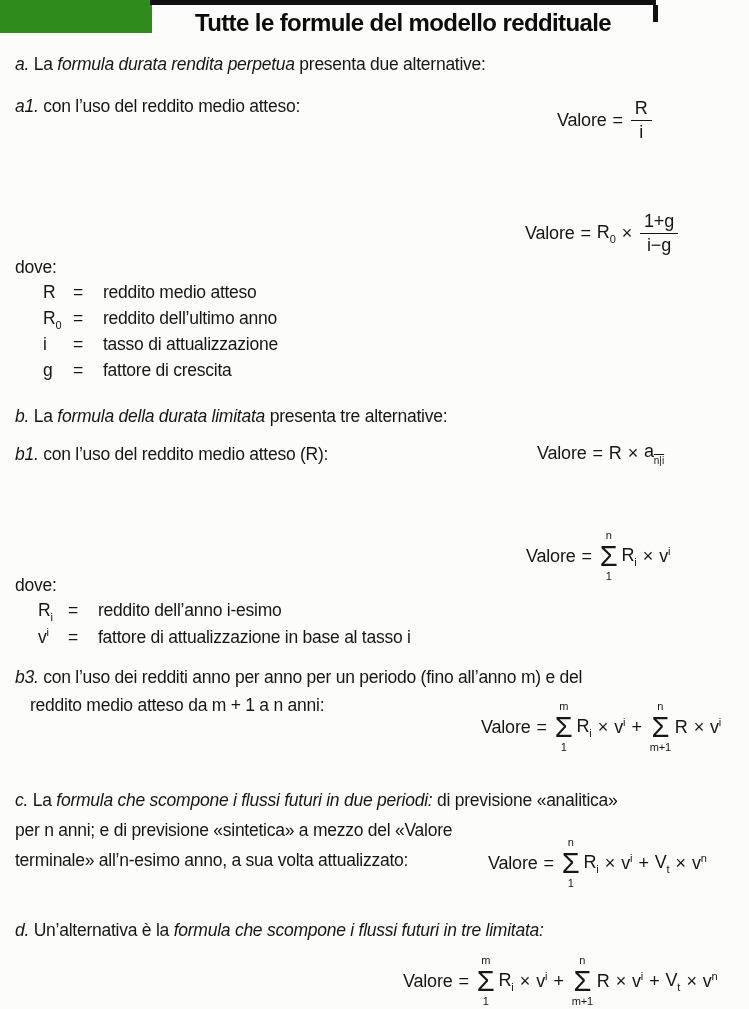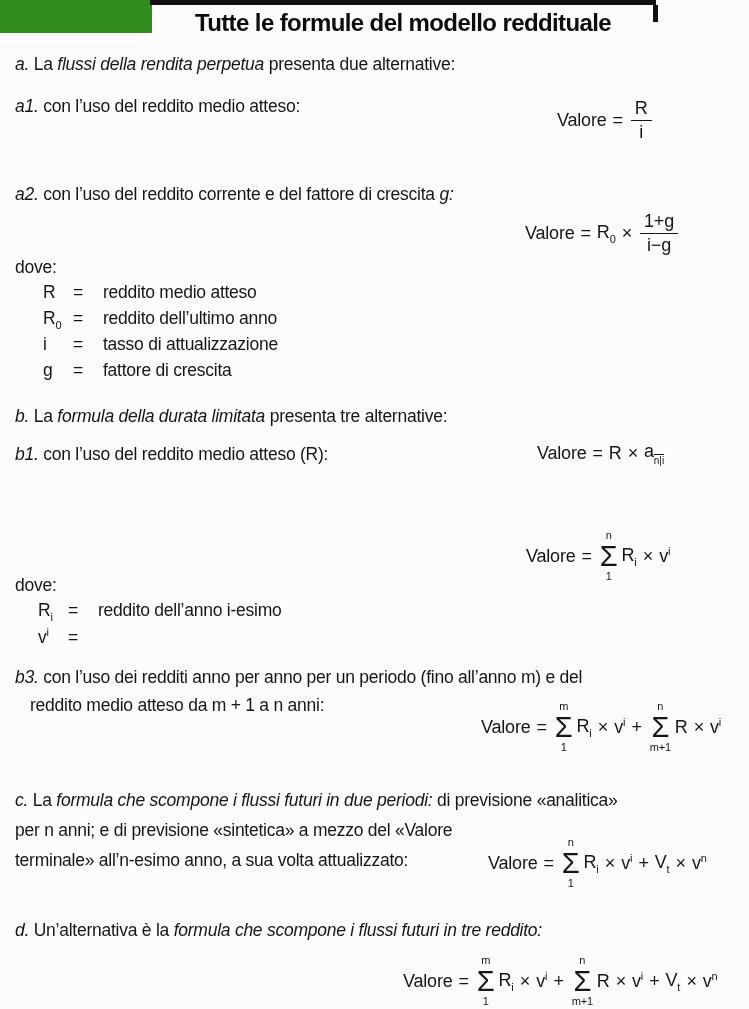--- a/index.html
+++ b/index.html
@@ -42,38 +42,35 @@
 
 <div class="page">
 
   <div class="green-box"></div>
   <div class="title-bar">
     <span class="page-title">Tutte le formule del modello reddituale</span>
     <span class="nub"></span>
   </div>
 
   <div class="line" style="top:53px;">
-    <span class="em">a.</span><span> La </span><span class="em">flussi della rendita perpetua</span><span> presenta due alternative:</span>
+    <span class="em">a.</span><span> La </span><span class="em">formula durata rendita perpetua</span><span> presenta due alternative:</span>
   </div>
 
   <div class="line" style="top:95px;">
     <span class="em">a1.</span><span> con l’uso del reddito medio atteso:</span>
   </div>
   <div class="formula" style="left:556px; top:99px;">
     <span class="tok">Valore</span>
     <span class="eqs">=</span>
     <span class="frac">
       <span class="num">R</span>
       <span class="den">i</span>
     </span>
   </div>
 
-  <div class="line" style="top:183px;">
-    <span class="em">a2.</span><span> con l’uso del reddito corrente e del fattore di crescita </span><span class="em">g:</span>
-  </div>
   <div class="formula" style="left:524px; top:212px;">
     <span class="tok">Valore</span>
     <span class="eqs">=</span>
     <span class="tok"><span>R</span><sub class="s">0</sub></span>
     <span class="op">×</span>
     <span class="frac">
       <span class="num">1+g</span>
       <span class="den">i−g</span>
     </span>
   </div>
@@ -133,20 +130,21 @@
   <div class="line" style="top:574px;">dove:</div>
   <div class="defs" style="left:38px; top:600px;">
     <div class="def-row">
       <span class="def-sym"><span>R</span><sub class="s">i</sub></span>
       <span class="def-eq">=</span>
       <span class="def-text">reddito dell’anno i-esimo</span>
     </div>
     <div class="def-row">
       <span class="def-sym"><span>v</span><sup class="s">i</sup></span>
       <span class="def-eq">=</span>
+      <span class="def-text">fattore di attualizzazione in base al tasso i</span>
     </div>
   </div>
 
   <div class="line" style="top:666px;">
     <span class="em">b3.</span><span> con l’uso dei redditi anno per anno per un periodo (fino all’anno m) e del</span>
   </div>
   <div class="line" style="top:694px; left:30px;text-align:center;">reddito medio atteso da m + 1 a n anni:</div>
   <div class="formula" style="left:480px; top:701px;">
     <span class="tok">Valore</span>
     <span class="eqs">=</span>
@@ -185,21 +183,21 @@
     <span class="tok"><span>R</span><sub class="s">i</sub></span>
     <span class="op">×</span>
     <span class="tok"><span>v</span><sup class="s">i</sup></span>
     <span class="op">+</span>
     <span class="tok"><span>V</span><sub class="s">t</sub></span>
     <span class="op">×</span>
     <span class="tok"><span>v</span><sup class="s">n</sup></span>
   </div>
 
   <div class="line" style="top:919px;">
-    <span class="em">d.</span><span> Un’alternativa è la </span><span class="em">formula che scompone i flussi futuri in tre reddito:</span>
+    <span class="em">d.</span><span> Un’alternativa è la </span><span class="em">formula che scompone i flussi futuri in tre limitata:</span>
   </div>
   <div class="formula" style="left:402px; top:955px;">
     <span class="tok">Valore</span>
     <span class="eqs">=</span>
     <span class="sum">
       <span class="lim">m</span>
       <span class="sigma">Σ</span>
       <span class="lim">1</span>
     </span>
     <span class="tok"><span>R</span><sub class="s">i</sub></span>

